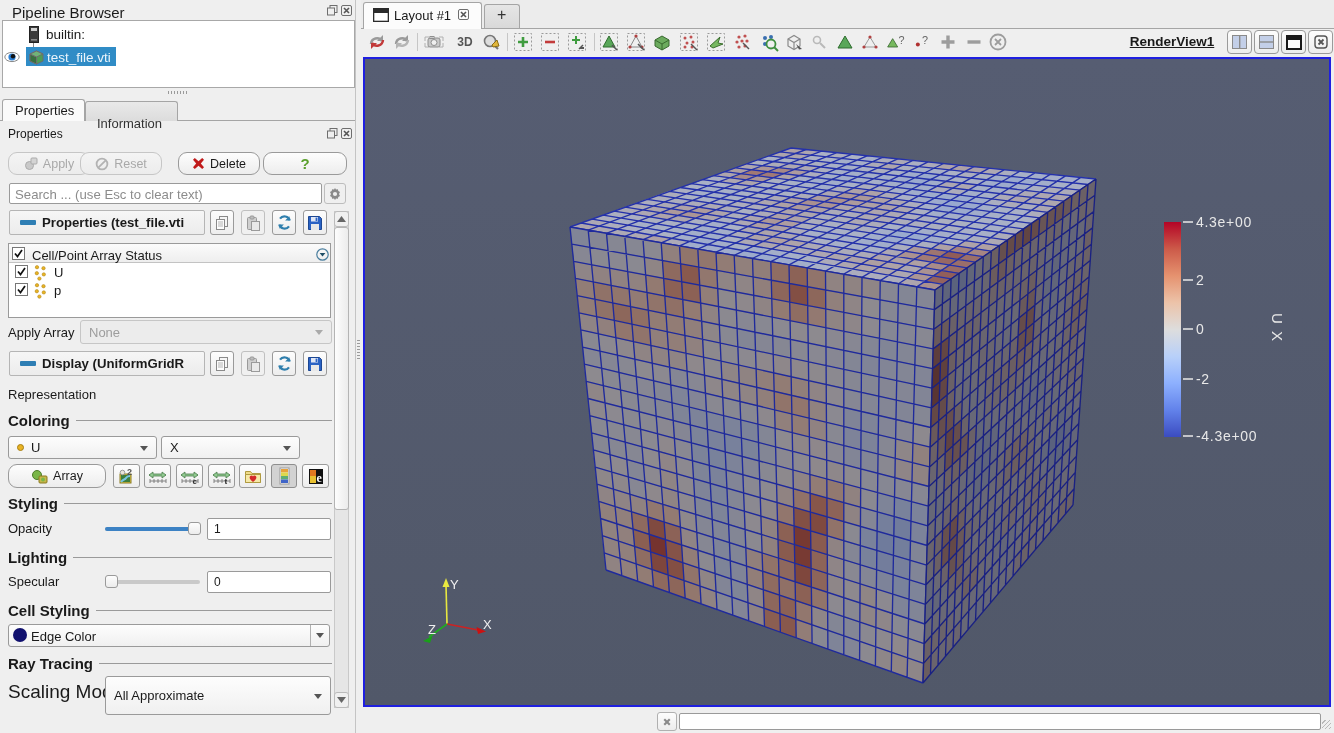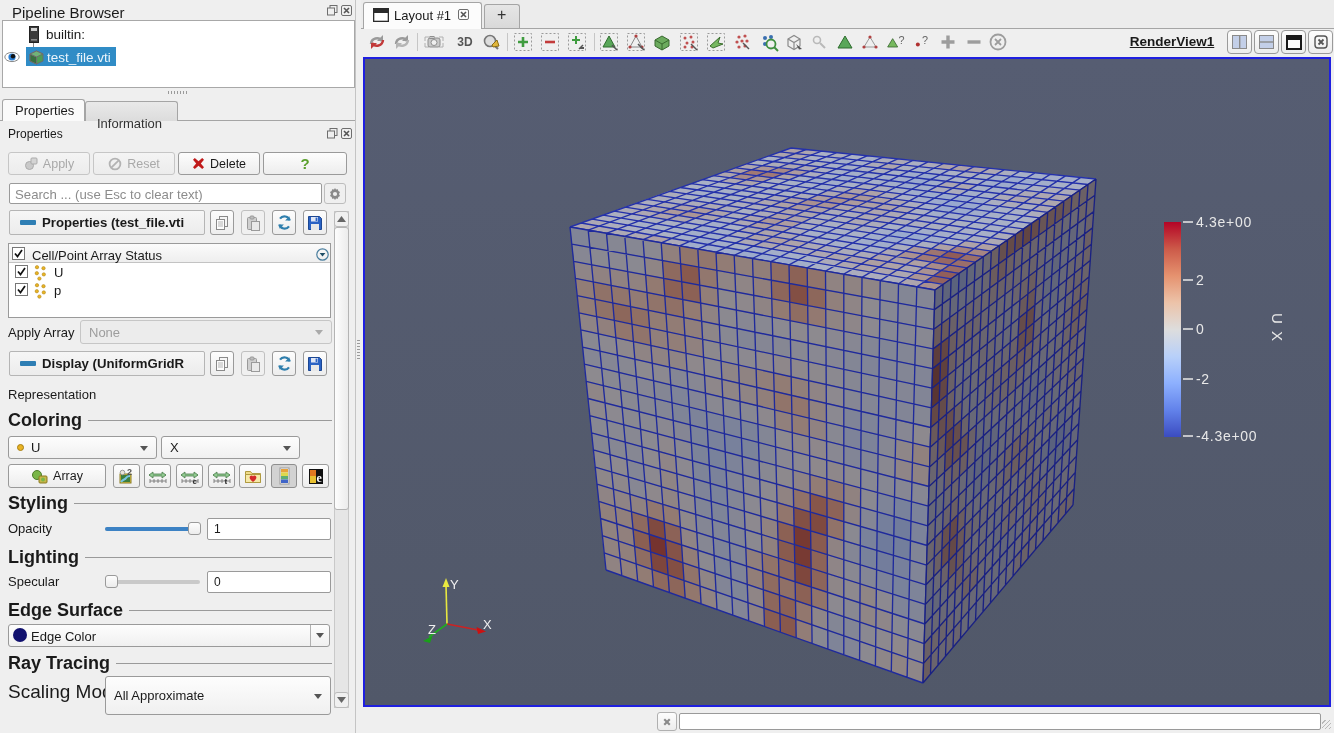--- a/index.html
+++ b/index.html
@@ -1,22 +1,22 @@
 <!DOCTYPE html>
 <html><head><meta charset="utf-8"><style>
 *{margin:0;padding:0;box-sizing:border-box}
 html,body{width:1334px;height:733px;font-family:"Liberation Sans",sans-serif;font-size:12.5px;color:#1a1a1a;background:#efefef;overflow:hidden}
 .abs{position:absolute}
-.btn{position:absolute;border:1px solid #9a9a9a;border-radius:3px;background:linear-gradient(#fdfdfd,#ededed);display:flex;align-items:center;justify-content:center;gap:5px}
+.btn{position:absolute;border:1px solid #9a9a9a;border-radius:9px;background:linear-gradient(#fdfdfd,#ededed);display:flex;align-items:center;justify-content:center;gap:5px}
 .btn.dis{border-color:#c6c6c6;color:#a9a9a9;background:linear-gradient(#f4f4f4,#ececec)}
 .combo{position:absolute;border:1px solid #9a9a9a;border-radius:3px;background:linear-gradient(#fdfdfd,#f0f0f0);display:flex;align-items:center;padding-left:8px}
 .combo .arr{position:absolute;right:8px;top:50%;margin-top:-2px;width:0;height:0;border-left:4px solid transparent;border-right:4px solid transparent;border-top:5px solid #555}
 .combo.dis{background:#ececec;border-color:#c6c6c6;color:#9d9d9d}
 .combo.dis .arr{border-top-color:#aaa}
-.hdr{position:absolute;font-weight:bold;font-size:18px;display:flex;align-items:center}
+.hdr{position:absolute;font-weight:bold;font-size:15px;display:flex;align-items:center}
 .hdr .ln{flex:1;height:1px;background:#9a9a9a;margin-left:6px}
 .tbtn{position:absolute;border:1px solid #9a9a9a;border-radius:3px;background:linear-gradient(#fdfdfd,#ededed);display:flex;align-items:center;justify-content:center}
 .ck{position:absolute;width:13px;height:13px;background:#fff;border:1px solid #777;display:flex;align-items:center;justify-content:center}
 .ck svg{display:block}
 .vbox{position:absolute;background:#fff;border:1px solid #9a9a9a;border-radius:2px;display:flex;align-items:center;padding-left:6px;font-size:12px}
 </style></head><body>
 <div class="abs" style="left:0;top:0;width:357px;height:733px">
     <div class="abs" style="left:12px;top:4px;font-size:15px">Pipeline Browser</div>
     <div class="abs" style="left:327px;top:5px"><svg width="11" height="11" viewBox="0 0 11 11">
         <rect x="3" y="0.5" width="7" height="7" fill="none" stroke="#6e6e6e"></rect>
@@ -61,21 +61,21 @@
         <rect x="0.5" y="0.5" width="10" height="10" rx="1.5" fill="none" stroke="#6e6e6e"></rect>
         <path d="M3 3l5 5M8 3L3 8" stroke="#555" stroke-width="1.6"></path>
       </svg></div>
     <div class="btn dis" style="left:8px;top:152px;width:82px;height:23px">
       <svg width="14" height="14" viewBox="0 0 14 14">
         <circle cx="5.5" cy="8.5" r="4" fill="#c9c9c9" stroke="#ababab"></circle>
         <rect x="7" y="1" width="6" height="6" rx="1" fill="#d4d4d4" stroke="#ababab"></rect>
       </svg>
       <span>Apply</span>
     </div>
-    <div class="btn dis" style="left:93px;top:152px;width:82px;height:23px">
+    <div class="btn dis" style="left:80px;top:152px;width:82px;height:23px">
       <svg width="14" height="14" viewBox="0 0 14 14">
         <circle cx="7" cy="7" r="5.4" fill="none" stroke="#b3b3b3" stroke-width="1.8"></circle>
         <path d="M3.3 10.7L10.7 3.3" stroke="#b3b3b3" stroke-width="1.8"></path>
       </svg>
       <span>Reset</span>
     </div>
     <div class="btn" style="left:178px;top:152px;width:82px;height:23px">
       <svg width="13" height="13" viewBox="0 0 13 13">
         <path d="M2.8 1L6.5 4.2 10.2 1 12 2.8 8.8 6.5 12 10.2 10.2 12 6.5 8.8 2.8 12 1 10.2 4.2 6.5 1 2.8z" fill="#c01a1a"></path>
       </svg>
@@ -296,21 +296,21 @@
     <div class="vbox" style="left:207px;top:518px;width:124px;height:22px">1</div>
     <div class="hdr" style="left:8px;top:550px;width:324px;height:14px">
       <span>Lighting</span>
       <span class="ln"></span>
     </div>
     <div class="abs" style="left:8px;top:574px;font-size:13px">Specular</div>
     <div class="abs" style="left:105px;top:580px;width:95px;height:4px;background:#c9c9c9;border-radius:2px"></div>
     <div class="abs" style="left:105px;top:575px;width:13px;height:13px;background:linear-gradient(#fdfdfd,#ececec);border:1px solid #9a9a9a;border-radius:3px"></div>
     <div class="vbox" style="left:207px;top:571px;width:124px;height:22px">0</div>
     <div class="hdr" style="left:8px;top:603px;width:324px;height:14px">
-      <span>Edge Surface</span>
+      <span>Cell Styling</span>
       <span class="ln"></span>
     </div>
     <div class="abs" style="left:8px;top:624px;width:322px;height:23px;background:linear-gradient(#fdfdfd,#f0f0f0);border:1px solid #9a9a9a;border-radius:3px"></div>
     <div class="abs" style="left:13px;top:628px;width:14px;height:14px;background:#10106e;border-radius:50%"></div>
     <div class="abs" style="left:31px;top:629px;font-size:13px">Edge Color</div>
     <div class="abs" style="left:310px;top:625px;width:1px;height:21px;background:#b1b1b1"></div>
     <div class="abs" style="left:316px;top:633px;width:0;height:0;border-left:4px solid transparent;border-right:4px solid transparent;border-top:5px solid #555"></div>
     <div class="hdr" style="left:8px;top:656px;width:324px;height:14px">
       <span>Ray Tracing</span>
       <span class="ln"></span>

